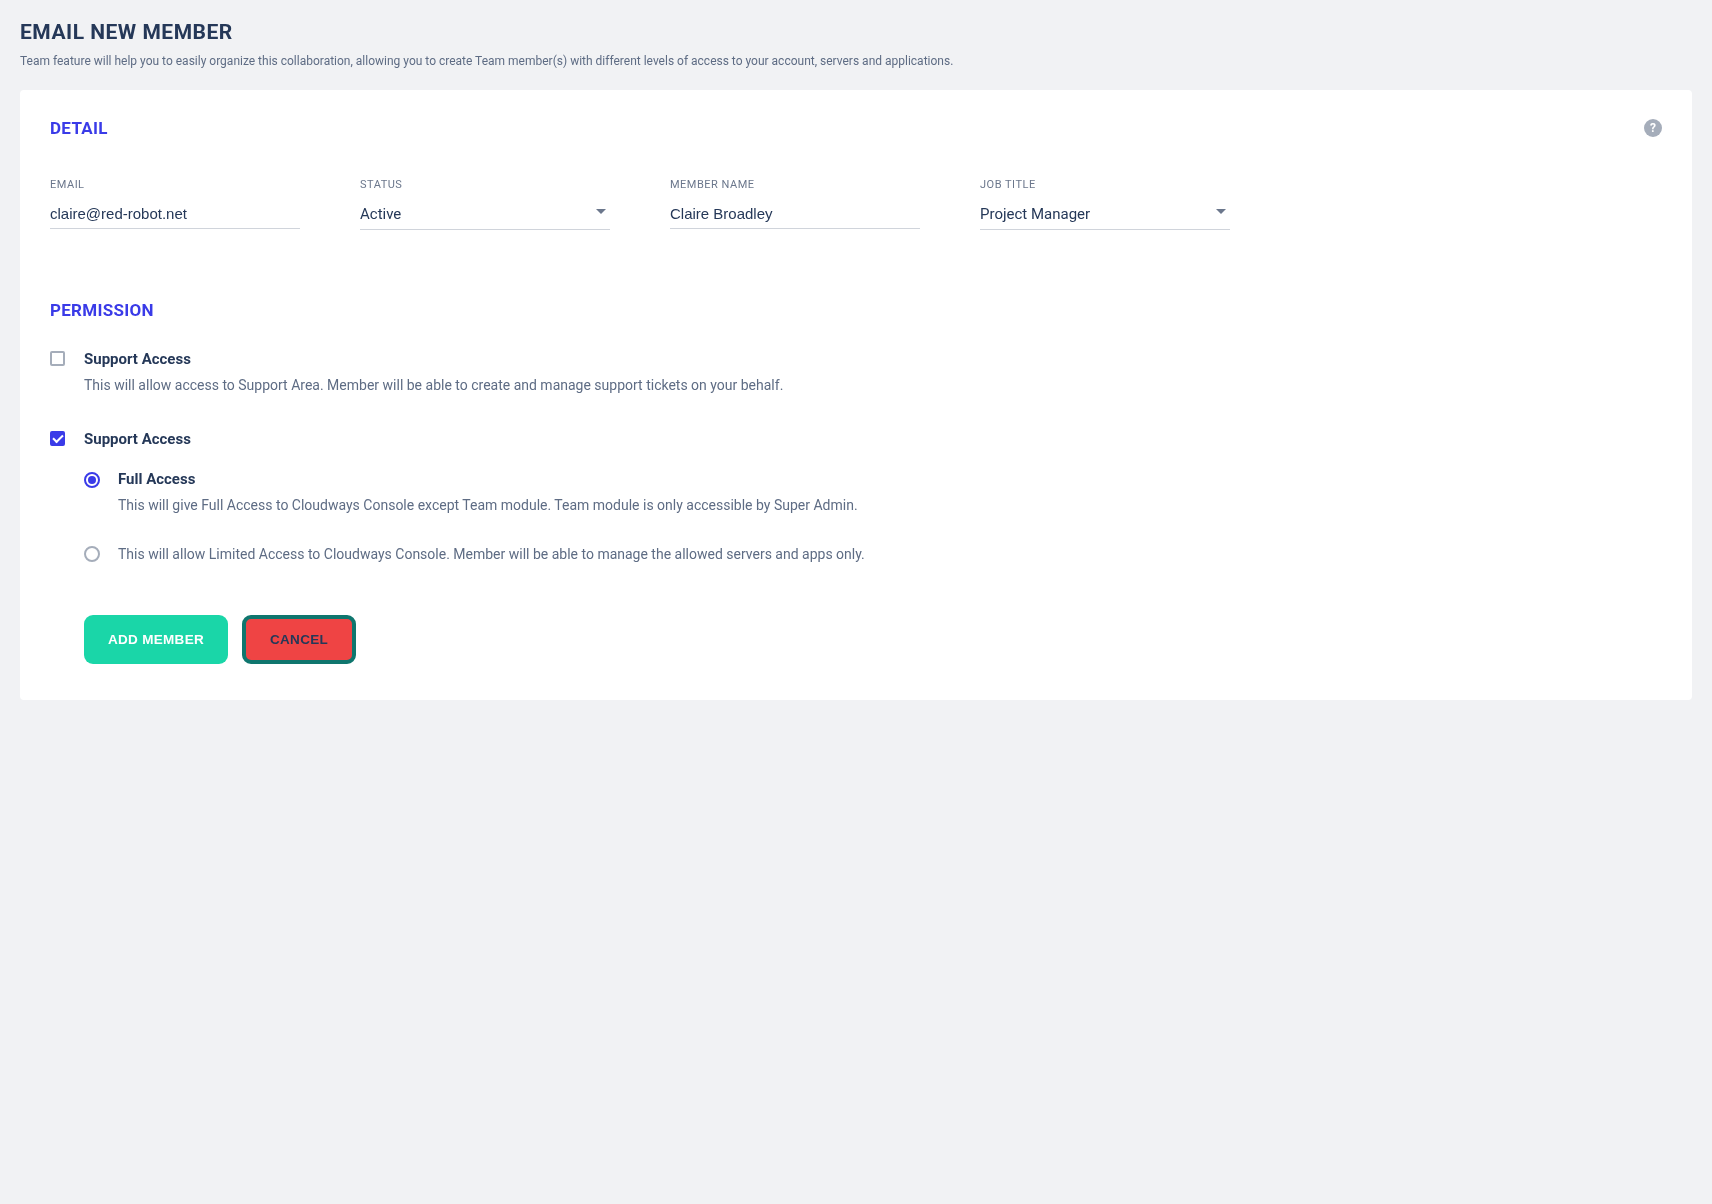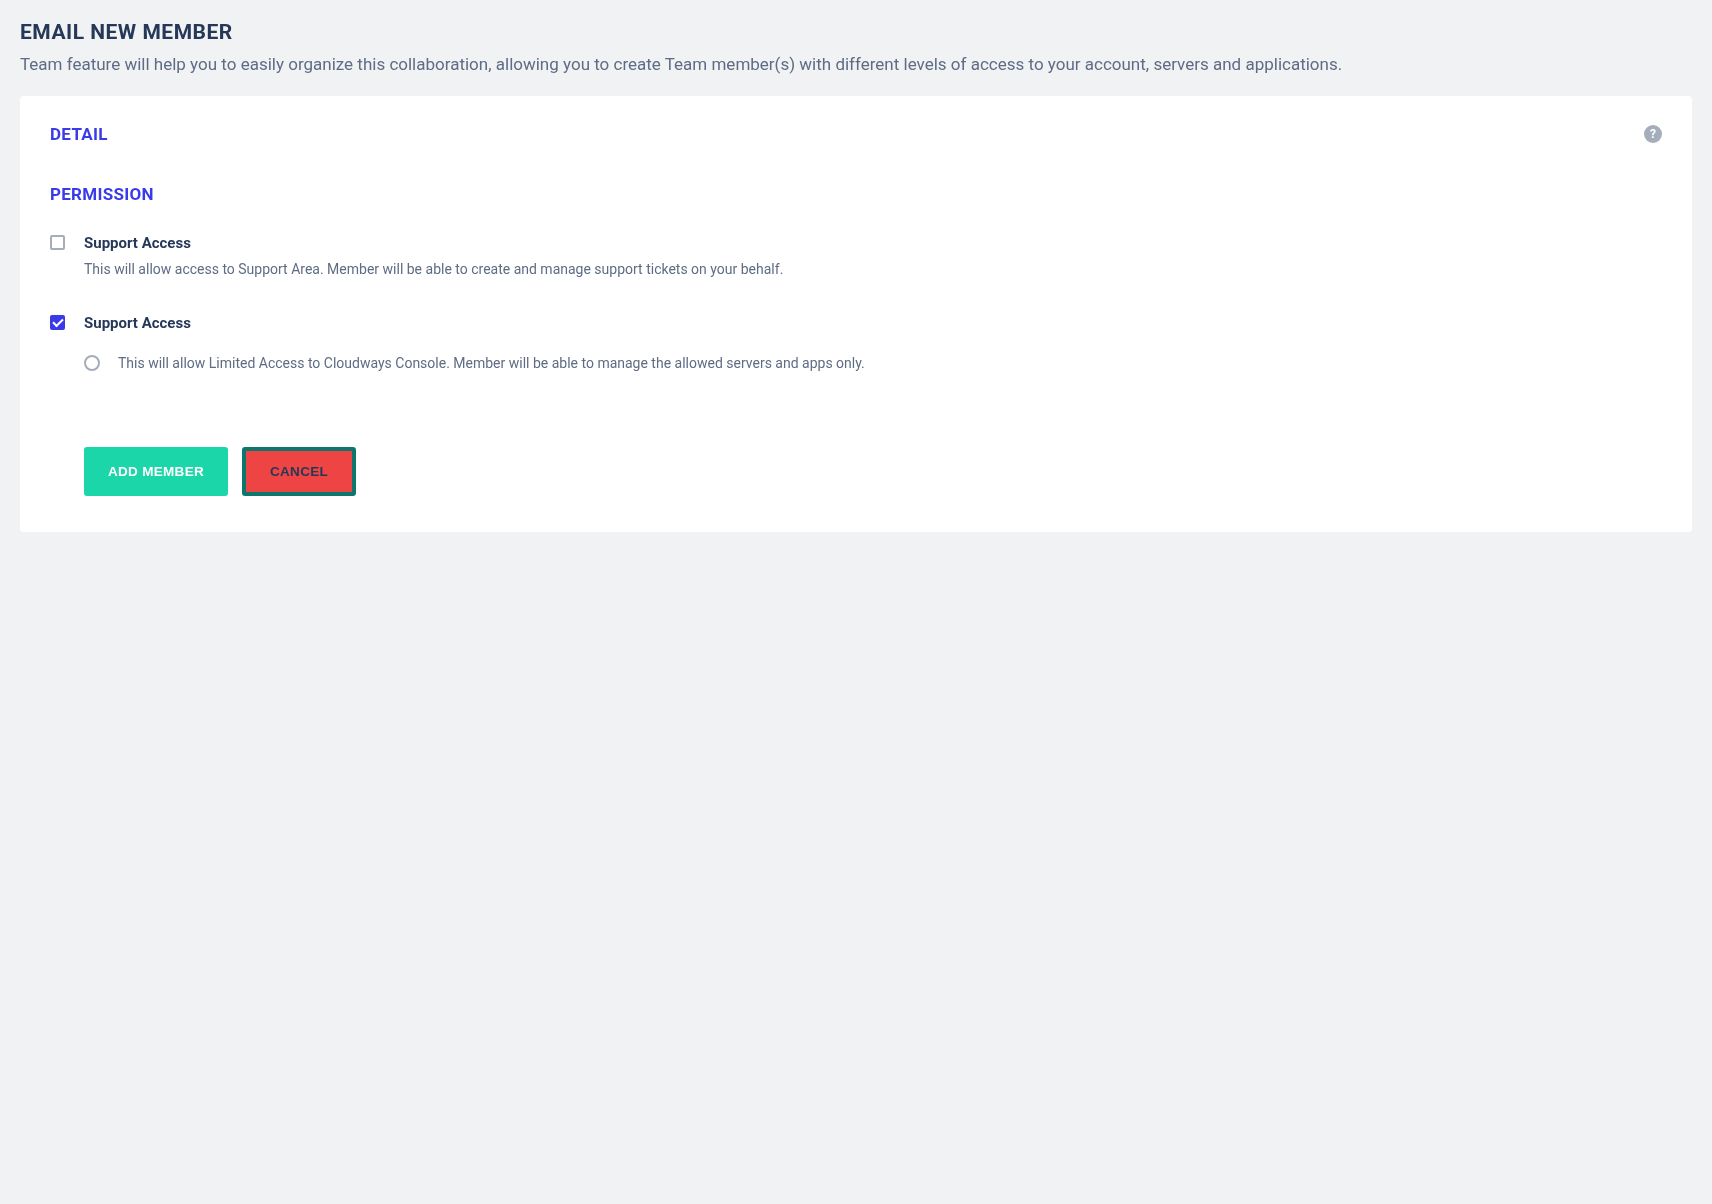--- a/index.html
+++ b/index.html
@@ -11,21 +11,21 @@
     font-size: 14px;
   }
   .page-title {
     font-size: 21px;
     font-weight: 700;
     letter-spacing: 0.5px;
     color: #253858;
     margin-bottom: 10px;
   }
   .page-subtitle {
-    font-size: 17px;
+    font-size: 12px;
     color: #5e6c84;
     margin-bottom: 22px;
   }
   .card {
     background: #fff;
     border-radius: 4px;
     padding: 28px 30px 36px 30px;
   }
   .section-header {
     display: flex;
@@ -156,25 +156,24 @@
   .actions {
     display: flex;
     gap: 14px;
     margin-top: 50px;
     margin-left: 34px;
   }
   .btn {
     padding: 13px 24px;
     font-size: 13.5px;
     font-weight: 700;
-    border-radius: 3px;
+    border-radius: 9px;
     cursor: pointer;
     letter-spacing: 0.3px;
     border: none;
-    margin-top: 23px;
   }
   .btn-primary {
     background: #1ad6a8;
     color: #fff;
   }
   .btn-secondary {
     background: #ef4444;
     color: #253858;
     border: 4px solid #0f766e;
   }
@@ -185,20 +184,44 @@
 <h1 class="page-title">EMAIL NEW MEMBER</h1>
 <p class="page-subtitle">Team feature will help you to easily organize this collaboration, allowing you to create Team member(s) with different levels of access to your account, servers and applications.</p>
 
 <div class="card">
 
   <div class="section-header">
     <div class="section-title">DETAIL</div>
     <div class="help-icon">?</div>
   </div>
 
+  <div class="fields-row">
+    <div class="field">
+      <div class="field-label">EMAIL</div>
+      <input class="field-input" type="text" value="claire@red-robot.net" style="">
+    </div>
+    <div class="field">
+      <div class="field-label">STATUS</div>
+      <div class="field-select-wrap">
+        <div class="field-select">Active</div>
+        <span class="caret"></span>
+      </div>
+    </div>
+    <div class="field">
+      <div class="field-label">MEMBER NAME</div>
+      <input class="field-input" type="text" value="Claire Broadley" style="">
+    </div>
+    <div class="field">
+      <div class="field-label">JOB TITLE</div>
+      <div class="field-select-wrap">
+        <div class="field-select">Project Manager</div>
+        <span class="caret"></span>
+      </div>
+    </div>
+  </div>
 
   <div class="section-title" style="margin-bottom:30px;">PERMISSION</div>
 
   <div class="perm-list">
 
 
     <div class="perm-item">
       <div class="perm-check-col">
         <span class="checkbox"></span>
       </div>
@@ -213,20 +236,29 @@
         <span class="checkbox checked"></span>
       </div>
       <div class="perm-body">
         <div class="perm-title">Support Access</div>
       </div>
     </div>
 
     <div class="sub-options">
       <div class="sub-item">
         <div class="radio-col">
+          <span class="radio selected"></span>
+        </div>
+        <div class="perm-body">
+          <div class="perm-title">Full Access</div>
+          <div class="perm-desc">This will give Full Access to Cloudways Console except Team module. Team module is only accessible by Super Admin.</div>
+        </div>
+      </div>
+      <div class="sub-item">
+        <div class="radio-col">
           <span class="radio"></span>
         </div>
         <div class="perm-body">
           <div class="perm-desc">This will allow Limited Access to Cloudways Console. Member will be able to manage the allowed servers and apps only.</div>
         </div>
       </div>
     </div>
 
   </div>
 

